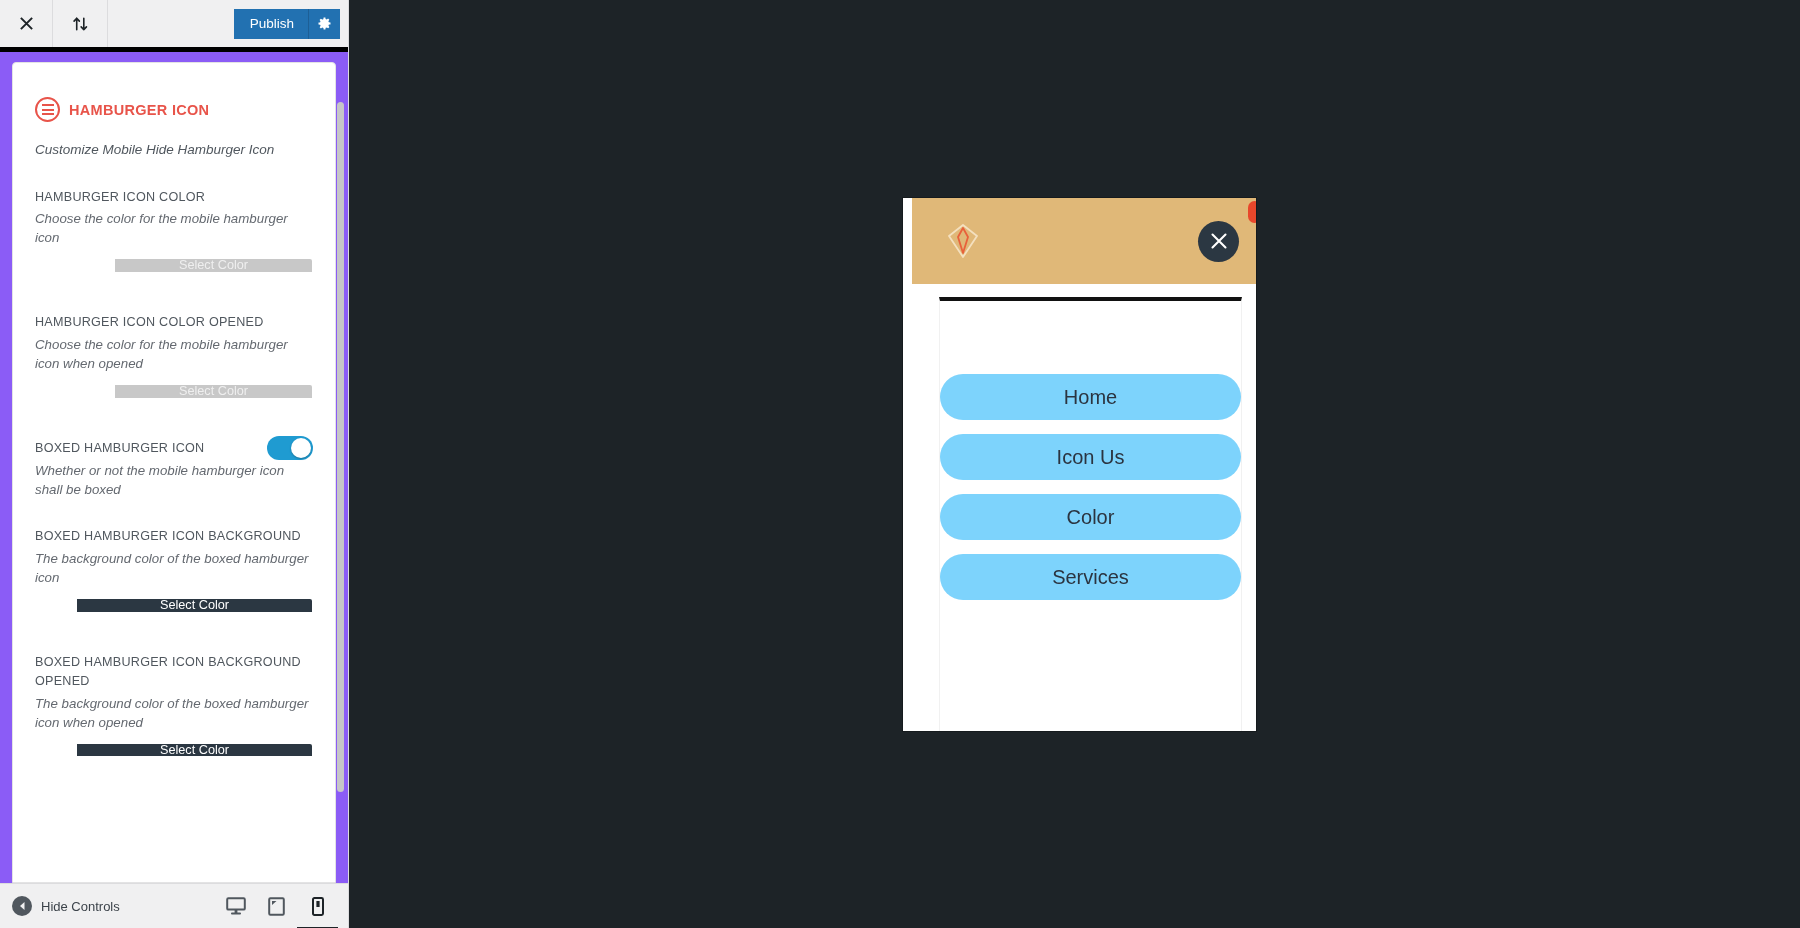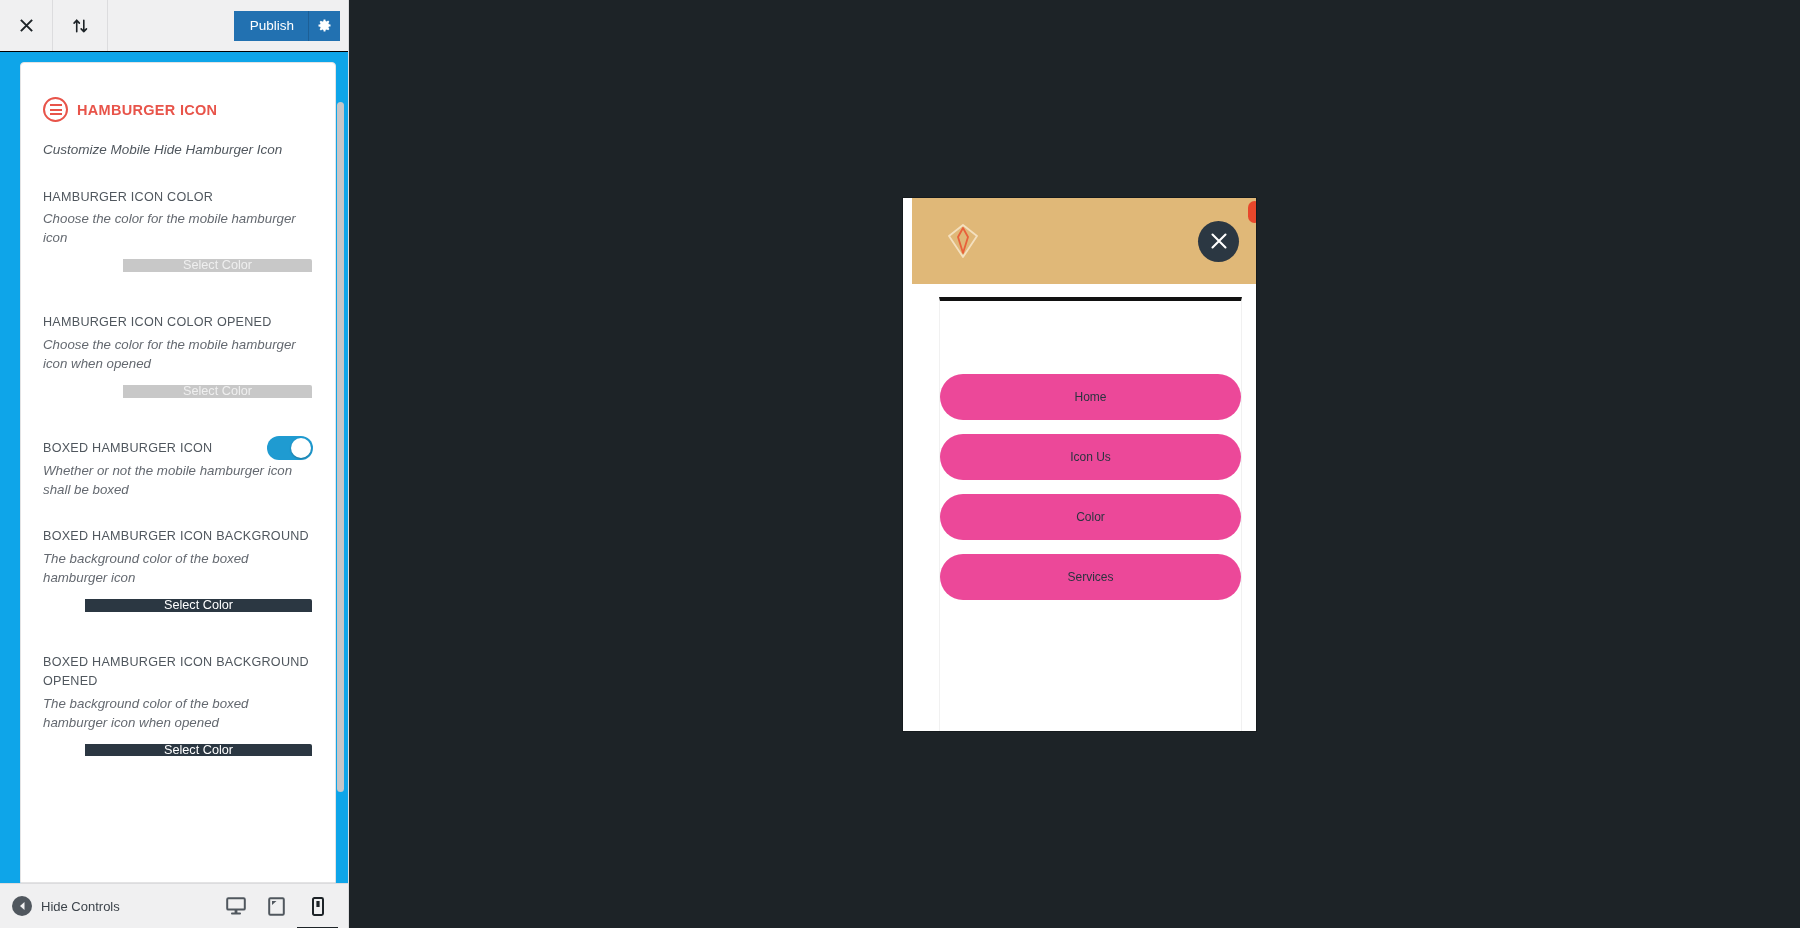--- a/index.html
+++ b/index.html
@@ -30,21 +30,21 @@
     display: flex;
     flex-direction: column;
     z-index: 5;
   }
 
   
   .cz-header {
     height: 52px;
     min-height: 52px;
     background: #f0f0f1;
-    border-bottom: 1px solid #000000;
+    border-bottom: 5px solid #000000;
     display: flex;
     align-items: stretch;
     position: relative;
   }
   .cz-close-btn {
     width: 53px;
     background: #f0f0f1;
     border: none;
     border-right: 1px solid #dcdcde;
     display: flex; align-items: center; justify-content: center;
@@ -86,23 +86,23 @@
     width: 32px;
     display: flex; align-items: center; justify-content: center;
     cursor: pointer;
     color: #fff;
   }
 
   
   .cz-body {
     flex: 1;
     position: relative;
-    background: #0ea5e9;
+    background: #8b5cf6;
     overflow: hidden;
-    padding: 10px 12px 0 20px;
+    padding: 10px 12px 0 12px;
   }
   .cz-card {
     background: #fff;
     border: 1px solid #e3e3e4;
     border-radius: 4px 4px 0 0;
     height: 100%;
     padding: 34px 22px 0 22px;
     overflow: hidden;
     position: relative;
   }
@@ -363,25 +363,25 @@
     background: #ffffff;
     padding-top: 73px;
     height: 100%;
     border-left: 1px solid #f1f1f1;
     border-right: 1px solid #f1f1f1;
   }
   .menu-item {
     height: 46px;
     margin-bottom: 14px;
     border-radius: 24px;
-    background: #ec4899;
+    background: #7dd3fc;
     display: flex;
     align-items: center;
     justify-content: center;
-    font-size: 12px;
+    font-size: 20px;
     color: #2b3440;
     cursor: pointer;
   }
 
   
 </style>
 </head>
 <body>
 
 <div id="app">

